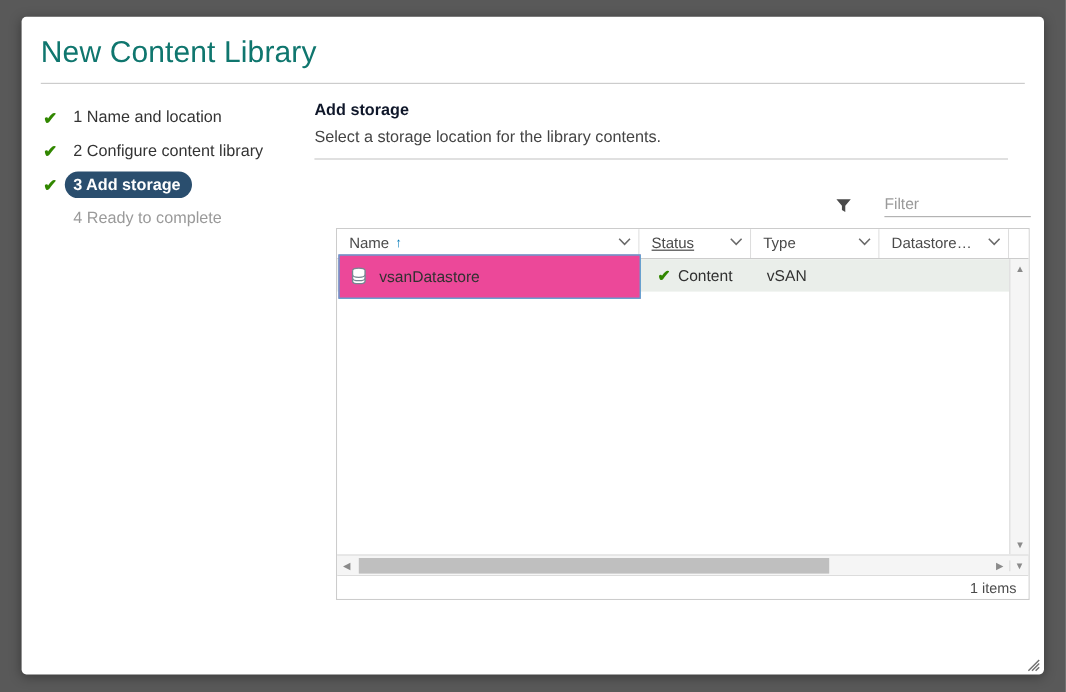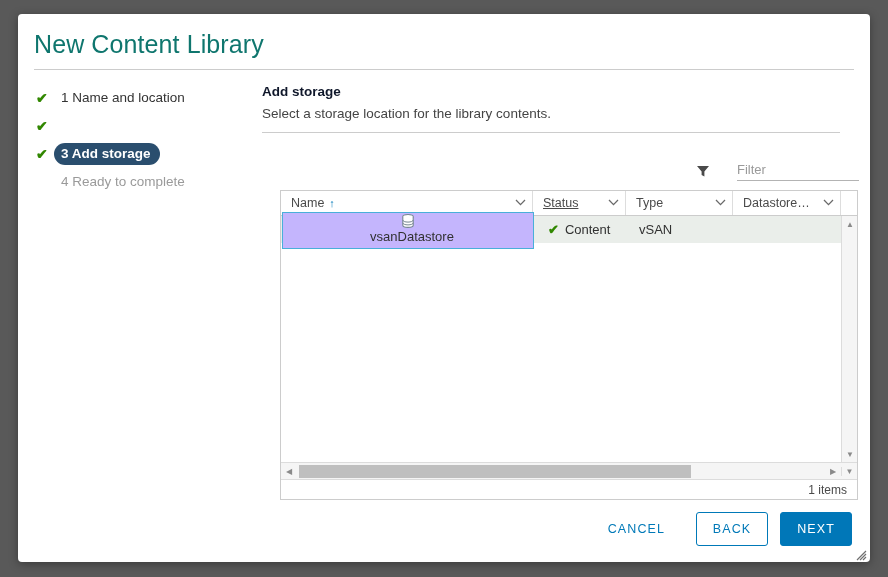--- a/index.html
+++ b/index.html
@@ -188,27 +188,26 @@
     align-items: center;
     height: 27px;
     font-size: 13px;
     color: #313131;
     padding-left: 10px;
     white-space: nowrap;
     overflow: hidden;
   }
   .td-name {
     width: 252px;
-    background: #c4b5fd;
+    background: #ec4899;
     border: 1px solid #49afd9;
     height: 37px;
     margin: 1px 0 0 1px;
     padding-left: 8px;
     box-sizing: border-box;
-    flex-direction: column;
   }
   .td-status { width: 93px; padding-left: 14px; gap: 6px; }
   .td-type   { width: 107px; padding-left: 12px; }
   .td-ds     { width: 108px; }
   .ds-icon { width: 16px; height: 16px; margin-right: 9px; flex:0 0 16px; }
   .status-check { color: #318700; font-weight: bold; font-size: 13px; }
 
   
   #vscroll {
     position: absolute;
@@ -320,20 +319,21 @@
     <div id="title-rule"></div>
   </div>
 
   <div id="steps">
     <div class="step">
       <span class="step-check">✔</span>
       <span class="step-label">1 Name and location</span>
     </div>
     <div class="step">
       <span class="step-check">✔</span>
+      <span class="step-label">2 Configure content library</span>
     </div>
     <div class="step active">
       <span class="step-check">✔</span>
       <span class="step-label">3 Add storage</span>
     </div>
     <div class="step pending">
       <span class="step-check"></span>
       <span class="step-label">4 Ready to complete</span>
     </div>
   </div>
@@ -444,25 +444,20 @@
       </div>
       <div id="hs-right">▶</div>
       <div id="hs-corner">▼</div>
     </div>
 
     <div id="tfoot">
       <span>1 items</span>
     </div>
   </div>
 
-  <div id="footer">
-    <button class="btn" id="btn-cancel">CANCEL</button>
-    <button class="btn" id="btn-back">BACK</button>
-    <button class="btn" id="btn-next">NEXT</button>
-  </div>
 
   <div id="grip">
     <svg width="12" height="12" viewBox="0 0 12 12">
       <path d="M11 2 L2 11 M11 5 L5 11 M11 8 L8 11" stroke="#707070" stroke-width="1.2"></path>
     </svg>
   </div>
 
 </div>
 
 </body></html>

